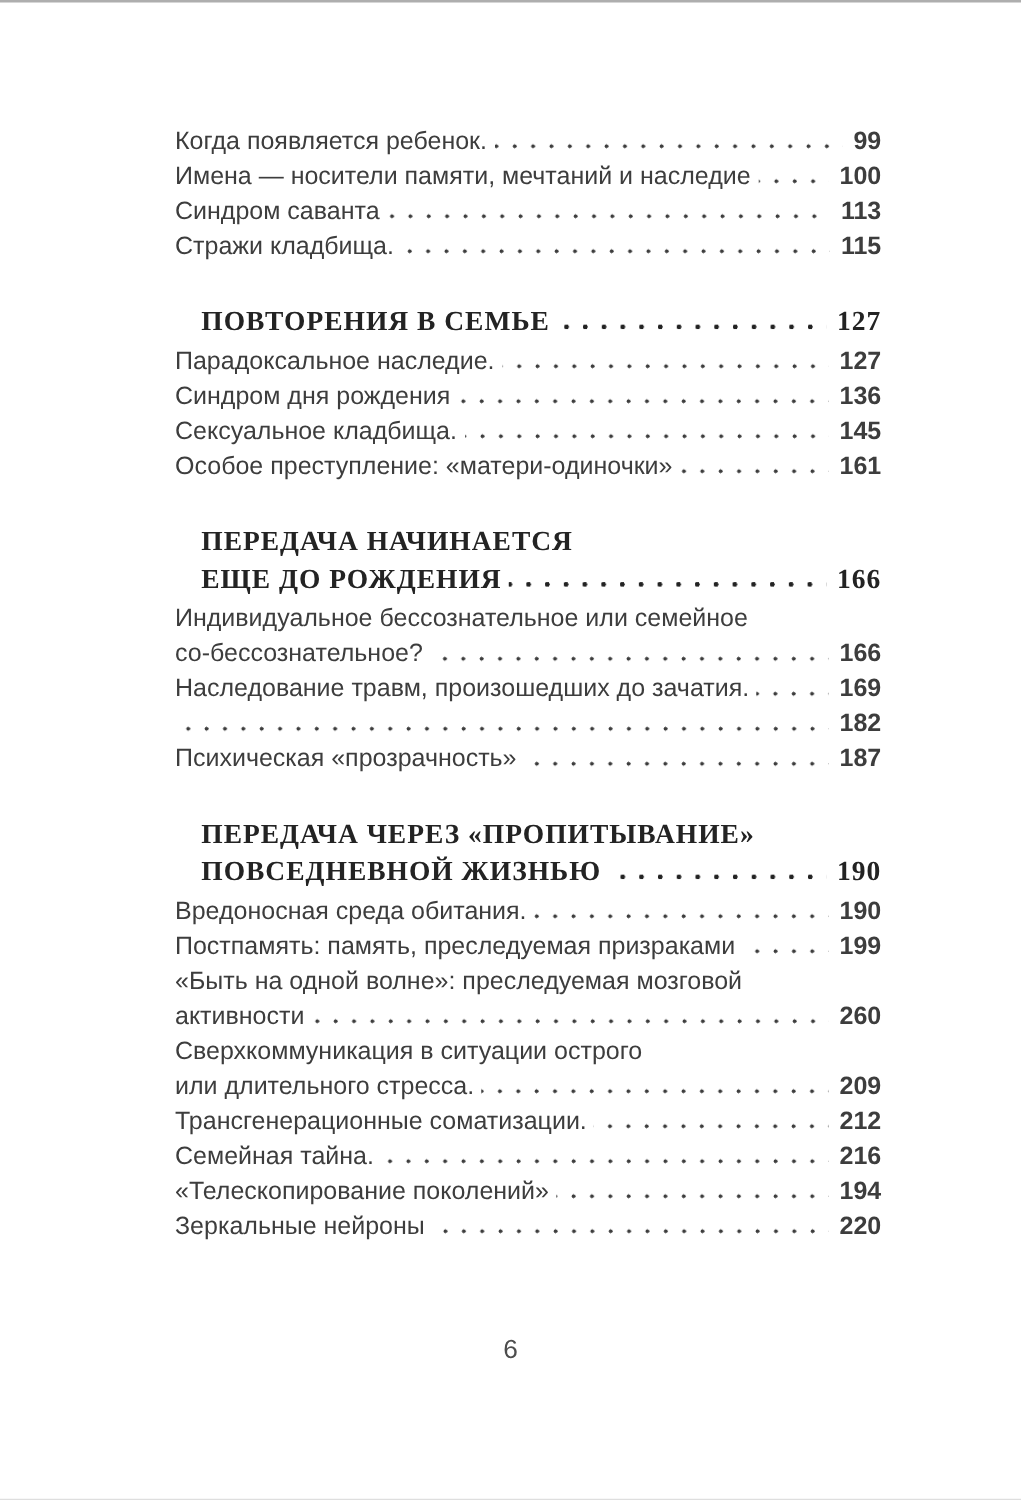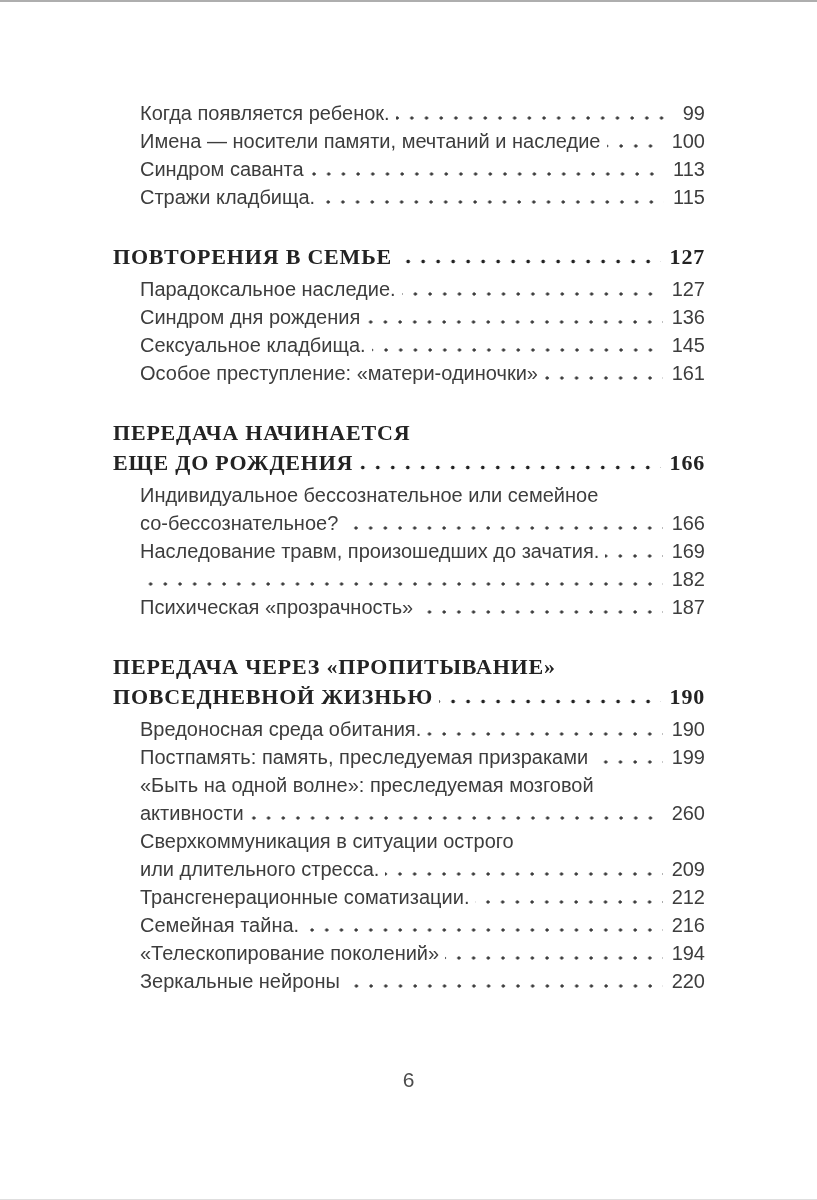--- a/index.html
+++ b/index.html
@@ -24,29 +24,30 @@
   }
   .sec + .sec { margin-top: 31px; }
   .hgroup { margin-bottom: 3px; color: #232323; }
   .hline, .row.h {
     font-family: "Liberation Serif", serif;
     font-weight: 700;
     font-size: 22px;
     line-height: 30px;
     letter-spacing: 0.8px;
     color: #232323;
+    margin-left: 48px;
   }
   .entry {
     margin-left: 27px;
     font-size: 20px;
     line-height: 28px;
   }
   .row { display: flex; align-items: baseline; }
   .t { white-space: nowrap; }
-  .pg { white-space: nowrap; }
+  .pg { white-space: nowrap; font-weight: bold; }
   .row.h .pg { font-size: 22px; }
   .leader {
     flex: 1 1 auto;
     min-width: 18px;
     height: 4px;
     margin: 0 9px 0 6px;
     background-image: radial-gradient(circle at 2px 2px, #3d3d3d 1.45px, rgba(0,0,0,0) 1.75px);
     background-size: 14.7px 4px;
     background-repeat: repeat-x;
     background-position: 100% 0;

